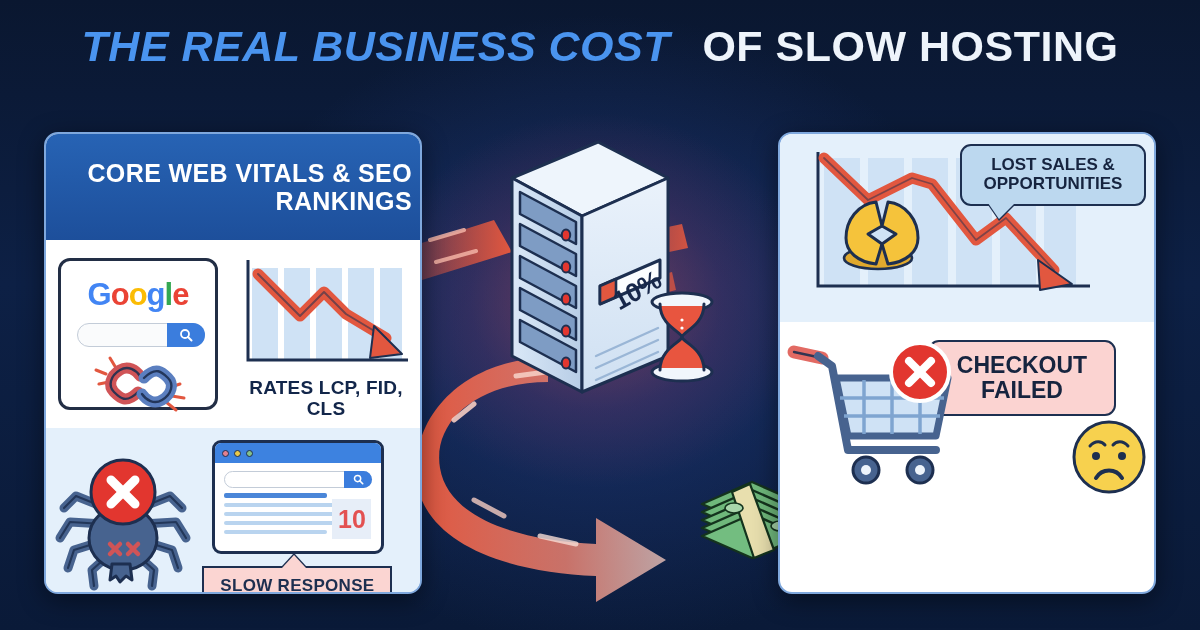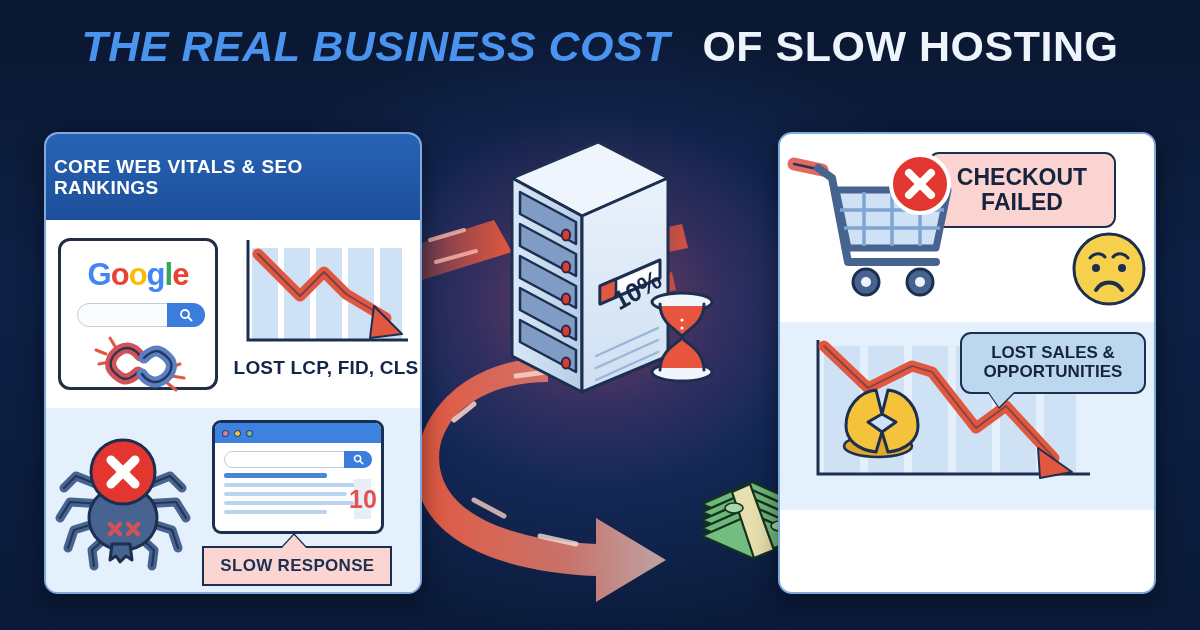--- a/index.html
+++ b/index.html
@@ -33,26 +33,26 @@
     position:absolute; top:132px; width:378px; height:462px;
     border-radius:14px;
     border:2px solid #7fa8dd;
     overflow:hidden;
     background:#ffffff;
     box-shadow:0 6px 26px rgba(0,0,0,0.45);
   }
   #panel-left  { left:44px; }
   #panel-right { left:778px; }
   .panel-header {
-    height:86px; width:100%;
+    height:106px; width:100%;
     background:linear-gradient(180deg,#2763b4 0%,#1d4f9b 100%);
     color:#ffffff;
     display:flex; align-items:center; justify-content:center;
-    text-align:left; line-height:1.12;
-    font-size:19px; font-weight:bold; letter-spacing:0.4px;
+    text-align:right; line-height:1.12;
+    font-size:25px; font-weight:bold; letter-spacing:0.4px;
     padding:0 8px;
   }
   .panel-body { position:relative; height:376px; width:100%; }
   .quad { position:relative; height:188px; width:100%; overflow:hidden; }
   .quad-top { background:#ffffff; }
   .quad-bot { background:#e4f0fb; }
 
   
   .cap {
     font-weight:bold; color:#12264a; text-align:center;
@@ -87,21 +87,21 @@
     position:absolute; left:18px; top:12px; width:172px; height:114px;
     border:3px solid #1d2f50; border-radius:9px; background:#fff; overflow:hidden;
   }
   #brw .tb { height:20px; background:#3d82e0; display:flex; align-items:center; padding-left:7px; gap:5px; }
   #brw .dot { width:7px; height:7px; border-radius:50%; border:1px solid #1d2f50; }
   #brw .srch { margin:8px 9px 0; height:17px; border:1.6px solid #c3ccd8; border-radius:9px; position:relative; }
   #brw .srch .b { position:absolute; right:-1px; top:-1px; width:28px; height:17px; background:#3b7ddd; border-radius:0 9px 9px 0; display:flex; align-items:center; justify-content:center;}
   #brw .ln { height:4px; border-radius:2px; background:#b9d4ef; margin:5px 9px 0; }
   #brw .ln.first { background:#4a86d8; width:62%; height:5px; }
   #brw .num {
-    position:absolute; right:10px; bottom:12px; width:17px; height:40px;
+    position:absolute; right:10px; bottom:12px; width:39px; height:40px;
     background:#e7eef8; display:flex; align-items:center; justify-content:center;
     color:#e35151; font-weight:bold; font-size:25px;
   }
   .callout {
     position:absolute; border-radius:0; font-weight:bold;
     display:flex; align-items:center; justify-content:center; text-align:center;
   }
   #slow-resp {
     left:8px; top:138px; width:190px; height:40px;
     background:#fbd5d2; border:2.5px solid #1d2f50; color:#1d2f50;
@@ -302,21 +302,21 @@
               <rect x="48" y="14" width="26" height="92"></rect>
               <rect x="80" y="14" width="26" height="92"></rect>
               <rect x="112" y="14" width="26" height="92"></rect>
               <rect x="144" y="14" width="22" height="92"></rect>
             </g>
             <path d="M12 6 L12 106 L172 106" class="axis" fill="none"></path>
             <path d="M22 20 L64 62 L88 38 L110 60 L150 84" fill="none" stroke="#e2573f" stroke-width="11" stroke-linejoin="round" stroke-linecap="round"></path>
             <path d="M22 20 L64 62 L88 38 L110 60 L150 84" fill="none" stroke="#1d2f50" stroke-width="2" stroke-linejoin="round" stroke-linecap="round" opacity="0.55"></path>
             <path d="M138 72 L166 100 L134 104 Z" fill="#e2573f" stroke="#1d2f50" stroke-width="2" stroke-linejoin="round"></path>
           </svg>
-          <div class="cap" style="position:absolute;left:0;top:138px;width:188px;font-size:19px;">LOST LCP, FID, CLS</div>
+          <div class="cap" style="position:absolute;left:0;top:138px;width:188px;font-size:19px;">RATES LCP, FID, CLS</div>
         </div>
       </div>
 
       <div class="quad quad-bot" style="display:flex;">
 
         <div style="position:relative;width:150px;height:188px;">
           <svg style="position:absolute;left:8px;top:18px;" width="138" height="150" viewBox="0 0 138 150">
             <g stroke="#47638f" stroke-width="9" fill="none" stroke-linecap="round" stroke-linejoin="round">
               <path d="M52 62 L22 50 L10 62"></path>
                 <path d="M50 78 L16 76 L6 92"></path>
@@ -377,20 +377,44 @@
           </div>
           <div class="callout" id="slow-resp">SLOW RESPONSE</div>
         </div>
       </div>
     </div>
   </div>
 
   <div class="panel" id="panel-right">
     <div class="panel-body">
 
+      <div class="quad quad-bot">
+        <svg style="position:absolute;left:10px;top:14px;" width="310" height="160" viewBox="0 0 310 160">
+          <g class="bars">
+            <rect x="34" y="10" width="36" height="128"></rect>
+            <rect x="78" y="10" width="36" height="128"></rect>
+            <rect x="122" y="10" width="36" height="128"></rect>
+            <rect x="166" y="10" width="36" height="128"></rect>
+            <rect x="210" y="10" width="36" height="128"></rect>
+            <rect x="254" y="10" width="32" height="128"></rect>
+          </g>
+          <path d="M28 4 L28 138 L300 138" class="axis" fill="none"></path>
+          <path d="M34 10 L78 52 L122 30 L142 36 L186 92 L216 70 L264 122" fill="none" stroke="#e2573f" stroke-width="11" stroke-linejoin="round" stroke-linecap="round"></path>
+          <path d="M34 10 L78 52 L122 30 L142 36 L186 92 L216 70 L264 122" fill="none" stroke="#1d2f50" stroke-width="1.8" stroke-linejoin="round" stroke-linecap="round" opacity="0.5"></path>
+          <path d="M248 112 L282 136 L250 142 Z" fill="#e2573f" stroke="#1d2f50" stroke-width="2" stroke-linejoin="round"></path>
+
+          <g transform="translate(58,48)">
+            <ellipse cx="30" cy="62" rx="34" ry="11" fill="#e0a92e" stroke="#1d2f50" stroke-width="2.6"></ellipse>
+            <path d="M28 6 C10 8, -2 24, -2 42 C-2 56, 10 66, 28 68 L34 48 L20 38 L34 30 Z" fill="#f5c33b" stroke="#1d2f50" stroke-width="3" stroke-linejoin="round"></path>
+            <path d="M40 6 C58 8, 70 24, 70 42 C70 56, 58 66, 40 68 L34 48 L48 38 L34 30 Z" fill="#f5c33b" stroke="#1d2f50" stroke-width="3" stroke-linejoin="round"></path>
+          </g>
+        </svg>
+        <div class="callout" id="lost-bubble">LOST SALES &amp; OPPORTUNITIES</div>
+      </div>
+
       <div class="quad quad-top">
         <div class="callout" id="ck-label">CHECKOUT FAILED</div>
 
         <svg style="position:absolute;left:8px;top:14px;" width="180" height="160" viewBox="0 0 180 160">
           <path d="M6 16 L34 22" stroke="#e26a63" stroke-width="13" stroke-linecap="round"></path>
           <path d="M6 16 L34 22" stroke="#1d2f50" stroke-width="2.4" stroke-linecap="round" opacity="0.9"></path>
           <path d="M30 20 L44 30 L60 114 L148 114" fill="none" stroke="#47638f" stroke-width="8" stroke-linecap="round" stroke-linejoin="round"></path>
           <path d="M48 42 L160 42 L148 100 L60 100 Z" fill="#cfe2f5" stroke="#47638f" stroke-width="7" stroke-linejoin="round"></path>
           <g stroke="#7fa5d0" stroke-width="3.5">
             <path d="M76 44 L76 98"></path>
@@ -412,39 +436,15 @@
 
         <svg style="position:absolute;right:6px;bottom:14px;" width="78" height="78" viewBox="0 0 78 78">
           <circle cx="39" cy="39" r="35" fill="#f7d14e" stroke="#1d2f50" stroke-width="3"></circle>
           <path d="M20 28 C25 22, 32 23, 35 27" fill="none" stroke="#1d2f50" stroke-width="3" stroke-linecap="round"></path>
           <path d="M58 28 C53 22, 46 23, 43 27" fill="none" stroke="#1d2f50" stroke-width="3" stroke-linecap="round"></path>
           <circle cx="26" cy="38" r="4" fill="#1d2f50"></circle>
             <circle cx="52" cy="38" r="4" fill="#1d2f50"></circle>
           <path d="M26 60 C32 50, 46 50, 52 60" fill="none" stroke="#1d2f50" stroke-width="4" stroke-linecap="round"></path>
         </svg>
       </div>
-
-      <div class="quad quad-bot">
-        <svg style="position:absolute;left:10px;top:14px;" width="310" height="160" viewBox="0 0 310 160">
-          <g class="bars">
-            <rect x="34" y="10" width="36" height="128"></rect>
-            <rect x="78" y="10" width="36" height="128"></rect>
-            <rect x="122" y="10" width="36" height="128"></rect>
-            <rect x="166" y="10" width="36" height="128"></rect>
-            <rect x="210" y="10" width="36" height="128"></rect>
-            <rect x="254" y="10" width="32" height="128"></rect>
-          </g>
-          <path d="M28 4 L28 138 L300 138" class="axis" fill="none"></path>
-          <path d="M34 10 L78 52 L122 30 L142 36 L186 92 L216 70 L264 122" fill="none" stroke="#e2573f" stroke-width="11" stroke-linejoin="round" stroke-linecap="round"></path>
-          <path d="M34 10 L78 52 L122 30 L142 36 L186 92 L216 70 L264 122" fill="none" stroke="#1d2f50" stroke-width="1.8" stroke-linejoin="round" stroke-linecap="round" opacity="0.5"></path>
-          <path d="M248 112 L282 136 L250 142 Z" fill="#e2573f" stroke="#1d2f50" stroke-width="2" stroke-linejoin="round"></path>
-
-          <g transform="translate(58,48)">
-            <ellipse cx="30" cy="62" rx="34" ry="11" fill="#e0a92e" stroke="#1d2f50" stroke-width="2.6"></ellipse>
-            <path d="M28 6 C10 8, -2 24, -2 42 C-2 56, 10 66, 28 68 L34 48 L20 38 L34 30 Z" fill="#f5c33b" stroke="#1d2f50" stroke-width="3" stroke-linejoin="round"></path>
-            <path d="M40 6 C58 8, 70 24, 70 42 C70 56, 58 66, 40 68 L34 48 L48 38 L34 30 Z" fill="#f5c33b" stroke="#1d2f50" stroke-width="3" stroke-linejoin="round"></path>
-          </g>
-        </svg>
-        <div class="callout" id="lost-bubble">LOST SALES &amp; OPPORTUNITIES</div>
-      </div>
     </div>
   </div>
 </div>
 
 </body></html>

